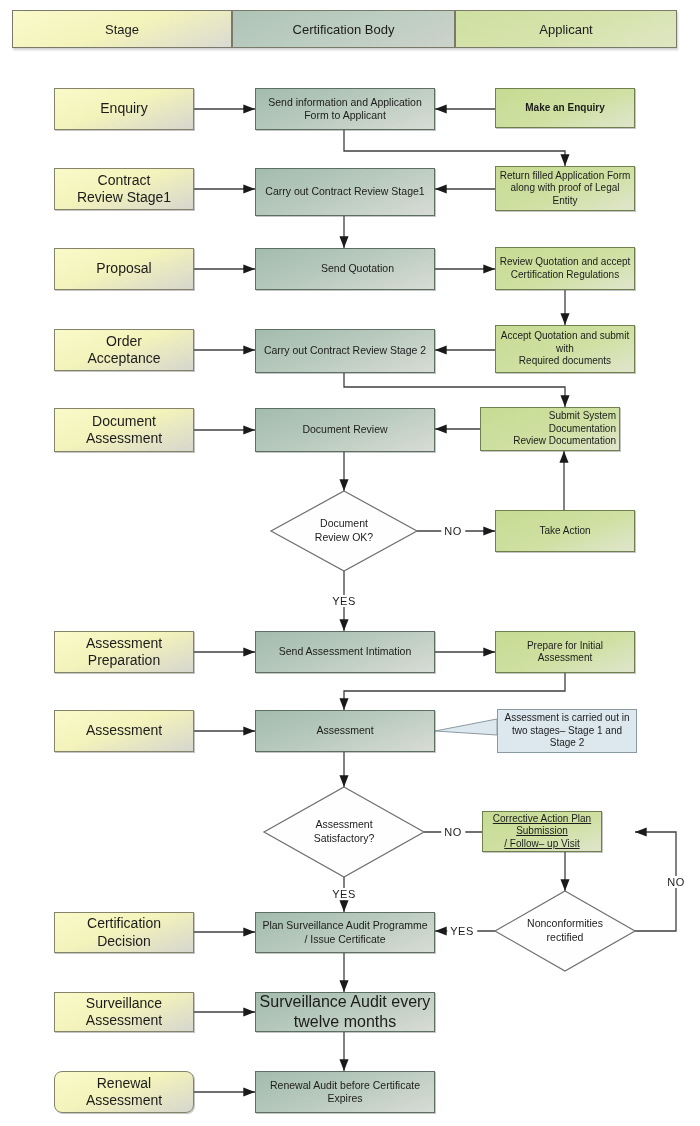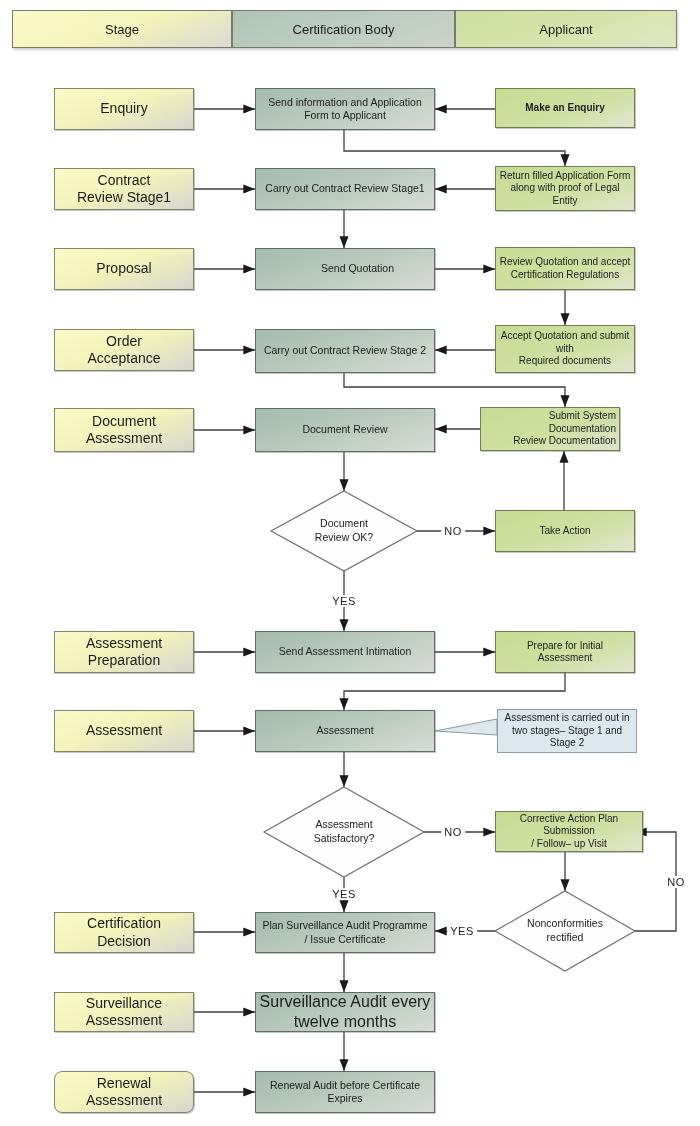--- a/index.html
+++ b/index.html
@@ -124,21 +124,21 @@
   <div class="node stage" style="left:54px;top:710px;width:140px;height:42px;">Assessment</div>
   <div class="node stage" style="left:54px;top:912px;width:140px;height:41px;">Certification
 Decision</div>
   <div class="node stage" style="left:54px;top:992px;width:140px;height:40px;">Surveillance
 Assessment</div>
   <div class="node stage" style="left:54px;top:1071px;width:140px;height:42px;border-radius:8px;">Renewal
 Assessment</div>
 
   <div class="node cb" style="left:255px;top:88px;width:180px;height:42px;">Send information and Application
 Form to Applicant</div>
-  <div class="node cb" style="left:255px;top:168px;width:180px;height:42px;">Carry out Contract Review Stage1</div>
+  <div class="node cb" style="left:255px;top:168px;width:180px;height:48px;">Carry out Contract Review Stage1</div>
   <div class="node cb" style="left:255px;top:248px;width:180px;height:42px;padding-left:28px;">Send Quotation</div>
   <div class="node cb" style="left:255px;top:329px;width:180px;height:44px;">Carry out Contract Review Stage 2</div>
   <div class="node cb" style="left:255px;top:408px;width:180px;height:44px;">Document Review</div>
   <div class="node cb" style="left:255px;top:631px;width:180px;height:42px;">Send Assessment Intimation</div>
   <div class="node cb" style="left:255px;top:710px;width:180px;height:42px;">Assessment</div>
   <div class="node cb" style="left:255px;top:912px;width:180px;height:41px;">Plan Surveillance Audit Programme
 /  Issue Certificate</div>
   <div class="node cb" style="left:255px;top:992px;width:180px;height:40px;font-size:16px;">Surveillance Audit every twelve months</div>
   <div class="node cb" style="left:255px;top:1071px;width:180px;height:42px;">Renewal Audit before Certificate
 Expires</div>
@@ -148,21 +148,21 @@
 along with proof of Legal Entity</div>
   <div class="node app" style="left:495px;top:247px;width:140px;height:43px;">Review Quotation and accept
 Certification Regulations</div>
   <div class="node app" style="left:495px;top:325px;width:140px;height:48px;">Accept Quotation and submit
 with
 Required documents</div>
   <div class="node app" style="left:480px;top:407px;width:140px;height:44px;text-align:right;">Submit System Documentation
 Review Documentation</div>
   <div class="node app" style="left:495px;top:510px;width:140px;height:42px;">Take Action</div>
   <div class="node app" style="left:495px;top:631px;width:140px;height:42px;">Prepare for Initial Assessment</div>
-  <div class="node app" style="left:495px;top:811px;width:148px;height:41px;">Corrective Action Plan
+  <div class="node app" style="left:482px;top:811px;width:120px;height:41px;text-decoration:underline;">Corrective Action Plan
 Submission
 /  Follow–   up Visit</div>
 
   <div class="node callout" style="left:497px;top:709px;width:140px;height:44px;">Assessment is carried out in
 two stages–   Stage 1  and
 Stage 2</div>
 
   <div class="dlabel" style="left:284px;top:505px;width:120px;height:52px;">Document
 Review OK?</div>
   <div class="dlabel" style="left:274px;top:806px;width:140px;height:52px;">Assessment

